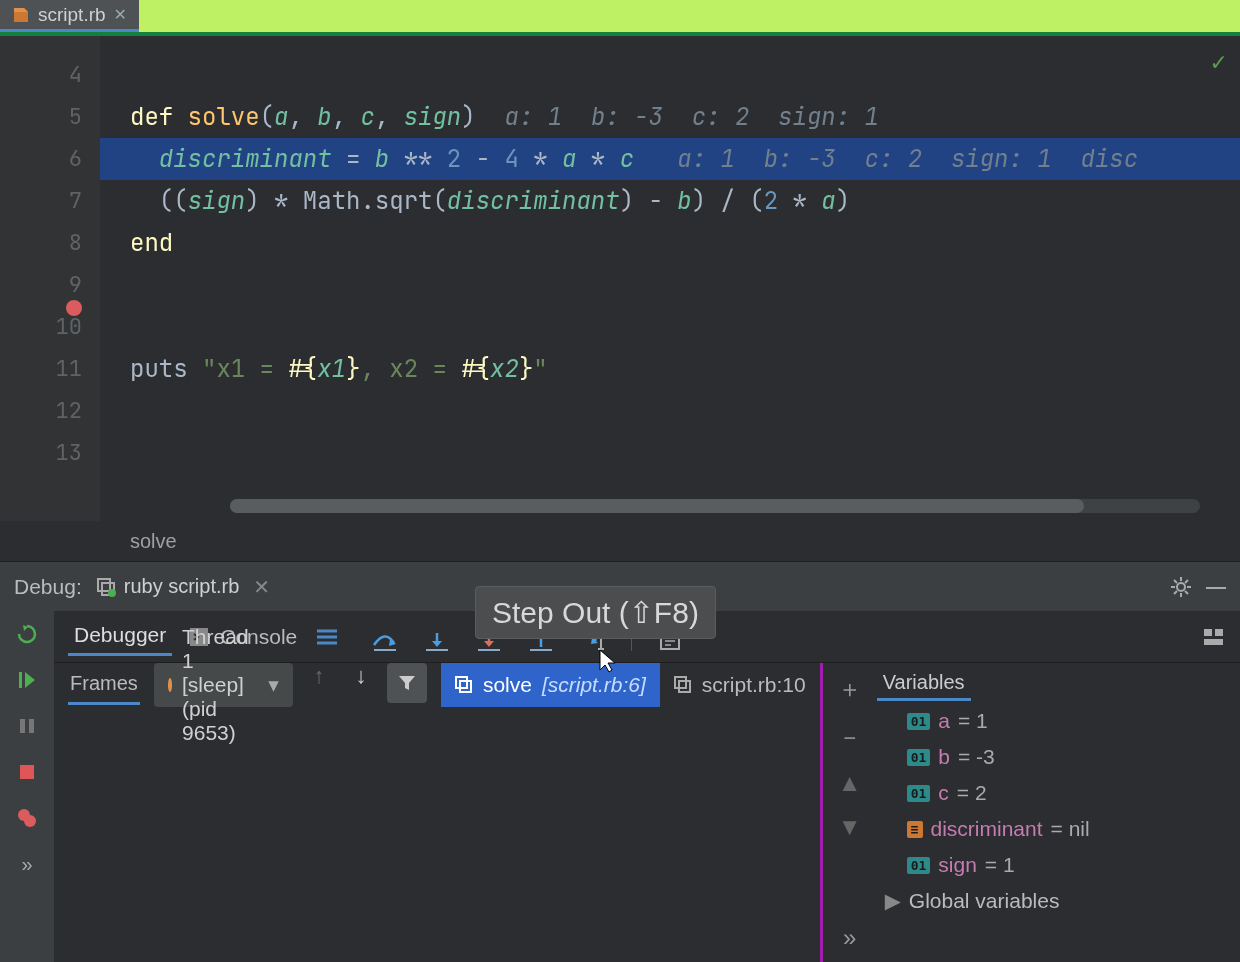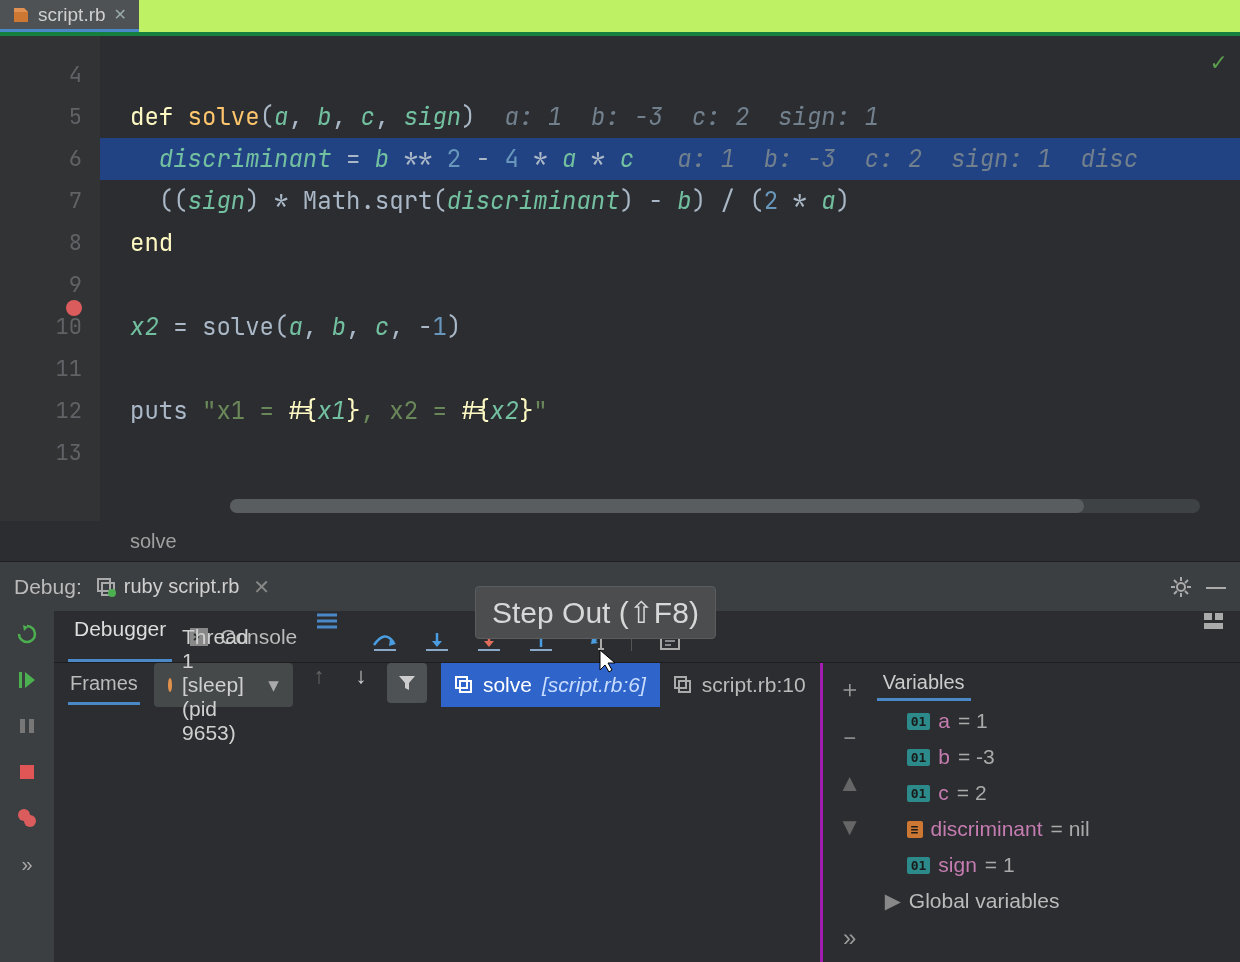--- a/index.html
+++ b/index.html
@@ -31,21 +31,21 @@
 .debugheader .lbl{color:#bbb;font-size:21px}
 .runconfig{display:flex;align-items:center;gap:8px;color:#d0d0d0}
 .runconfig .close{color:#888;margin-left:6px}
 .tooltip{position:absolute;left:475px;top:586px;background:#4b4d4f;border:1px solid #5a5c5e;padding:8px 16px;border-radius:4px;color:#d8d8d8;font-size:30px;z-index:50}
 .gear{margin-left:auto;cursor:pointer}
 .mini{color:#aaa;font-weight:bold}
 .dbgbody{display:flex;height:351px;background:#2b2d30}
 .lefttool{width:54px;background:#3c3f41;display:flex;flex-direction:column;align-items:center;padding-top:10px;gap:20px}
 .lefttool .ico{width:26px;height:26px;display:flex;align-items:center;justify-content:center;cursor:pointer}
 .dbgmain{flex:1;display:flex;flex-direction:column}
-.dbgtoolbar{height:52px;display:flex;padding:0 14px;gap:12px;border-bottom:1px solid #1e1e1e}
+.dbgtoolbar{height:52px;display:flex;align-items:center;padding:0 14px;gap:12px;border-bottom:1px solid #1e1e1e}
 .dbgtab{padding:6px 6px;color:#bbb;font-size:21px}
 .dbgtab.active{border-bottom:3px solid #4a88c7;color:#ddd}
 .dbgtab.console{display:flex;align-items:center;gap:12px}
 .stepicons{display:flex;gap:24px;margin-left:20px;align-items:center}
 .stepicons .sbtn{width:28px;height:28px;display:flex;align-items:end;justify-content:center;cursor:pointer;position:relative}
 .underline{width:22px;height:2px;background:#8aa8c8;position:absolute;bottom:0}
 .panels{flex:1;display:flex}
 .frames{flex:0 0 640px;display:flex;flex-direction:row;border-right:3px solid #a21caf}
 .panelhdr{height:42px;padding:0 14px;line-height:42px;color:#bbb;font-size:20px;display:flex;align-items:center}
 .panelhdr.u{border-bottom:3px solid #4a88c7;width:fit-content;margin-left:14px;padding:0 2px}
@@ -106,21 +106,20 @@
     <div class="ln">13</div>
     <div class="bp" style="top:264px"></div>
   </div>
   <div class="code">
     <div class="codeline"></div>
     <div class="codeline"><span class="kw">def</span> <span class="fn">solve</span><span class="id">(</span><span class="param">a</span><span class="id">, </span><span class="param">b</span><span class="id">, </span><span class="param">c</span><span class="id">, </span><span class="param">sign</span><span class="id">)</span><span class="hint">  a: 1  b: -3  c: 2  sign: 1</span></div>
     <div class="codeline hl">  <span class="param">discriminant</span><span class="id"> = </span><span class="param">b</span><span class="id"> ** </span><span class="num">2</span><span class="id"> - </span><span class="num">4</span><span class="id"> * </span><span class="param">a</span><span class="id"> * </span><span class="param">c</span><span class="hint">   a: 1  b: -3  c: 2  sign: 1  disc</span></div>
     <div class="codeline">  <span class="id">((</span><span class="param">sign</span><span class="id">) * Math</span><span class="id">.</span><span class="id">sqrt</span><span class="id">(</span><span class="param">discriminant</span><span class="id">) - </span><span class="param">b</span><span class="id">) / (</span><span class="num">2</span><span class="id"> * </span><span class="param">a</span><span class="id">)</span></div>
     <div class="codeline"><span class="kw">end</span></div>
     <div class="codeline"></div>
-    <div class="codeline"><span class="param">x2</span><span class="id"> = solve(</span><span class="param">a</span><span class="id">, </span><span class="param">b</span><span class="id">, </span><span class="param">c</span><span class="id">, </span><span class="id">-</span><span class="num">1</span><span class="id">)</span></div>
     <div class="codeline"></div>
     <div class="codeline"><span class="id">puts </span><span class="str">"x1 = </span><span class="kw">#{</span><span class="param">x1</span><span class="kw">}</span><span class="str">, x2 = </span><span class="kw">#{</span><span class="param">x2</span><span class="kw">}</span><span class="str">"</span></div>
     <div class="hscroll">
         <div class="thumb"></div>
       </div>
   </div>
 </div>
 
 <div class="breadcrumb">solve</div>
 

